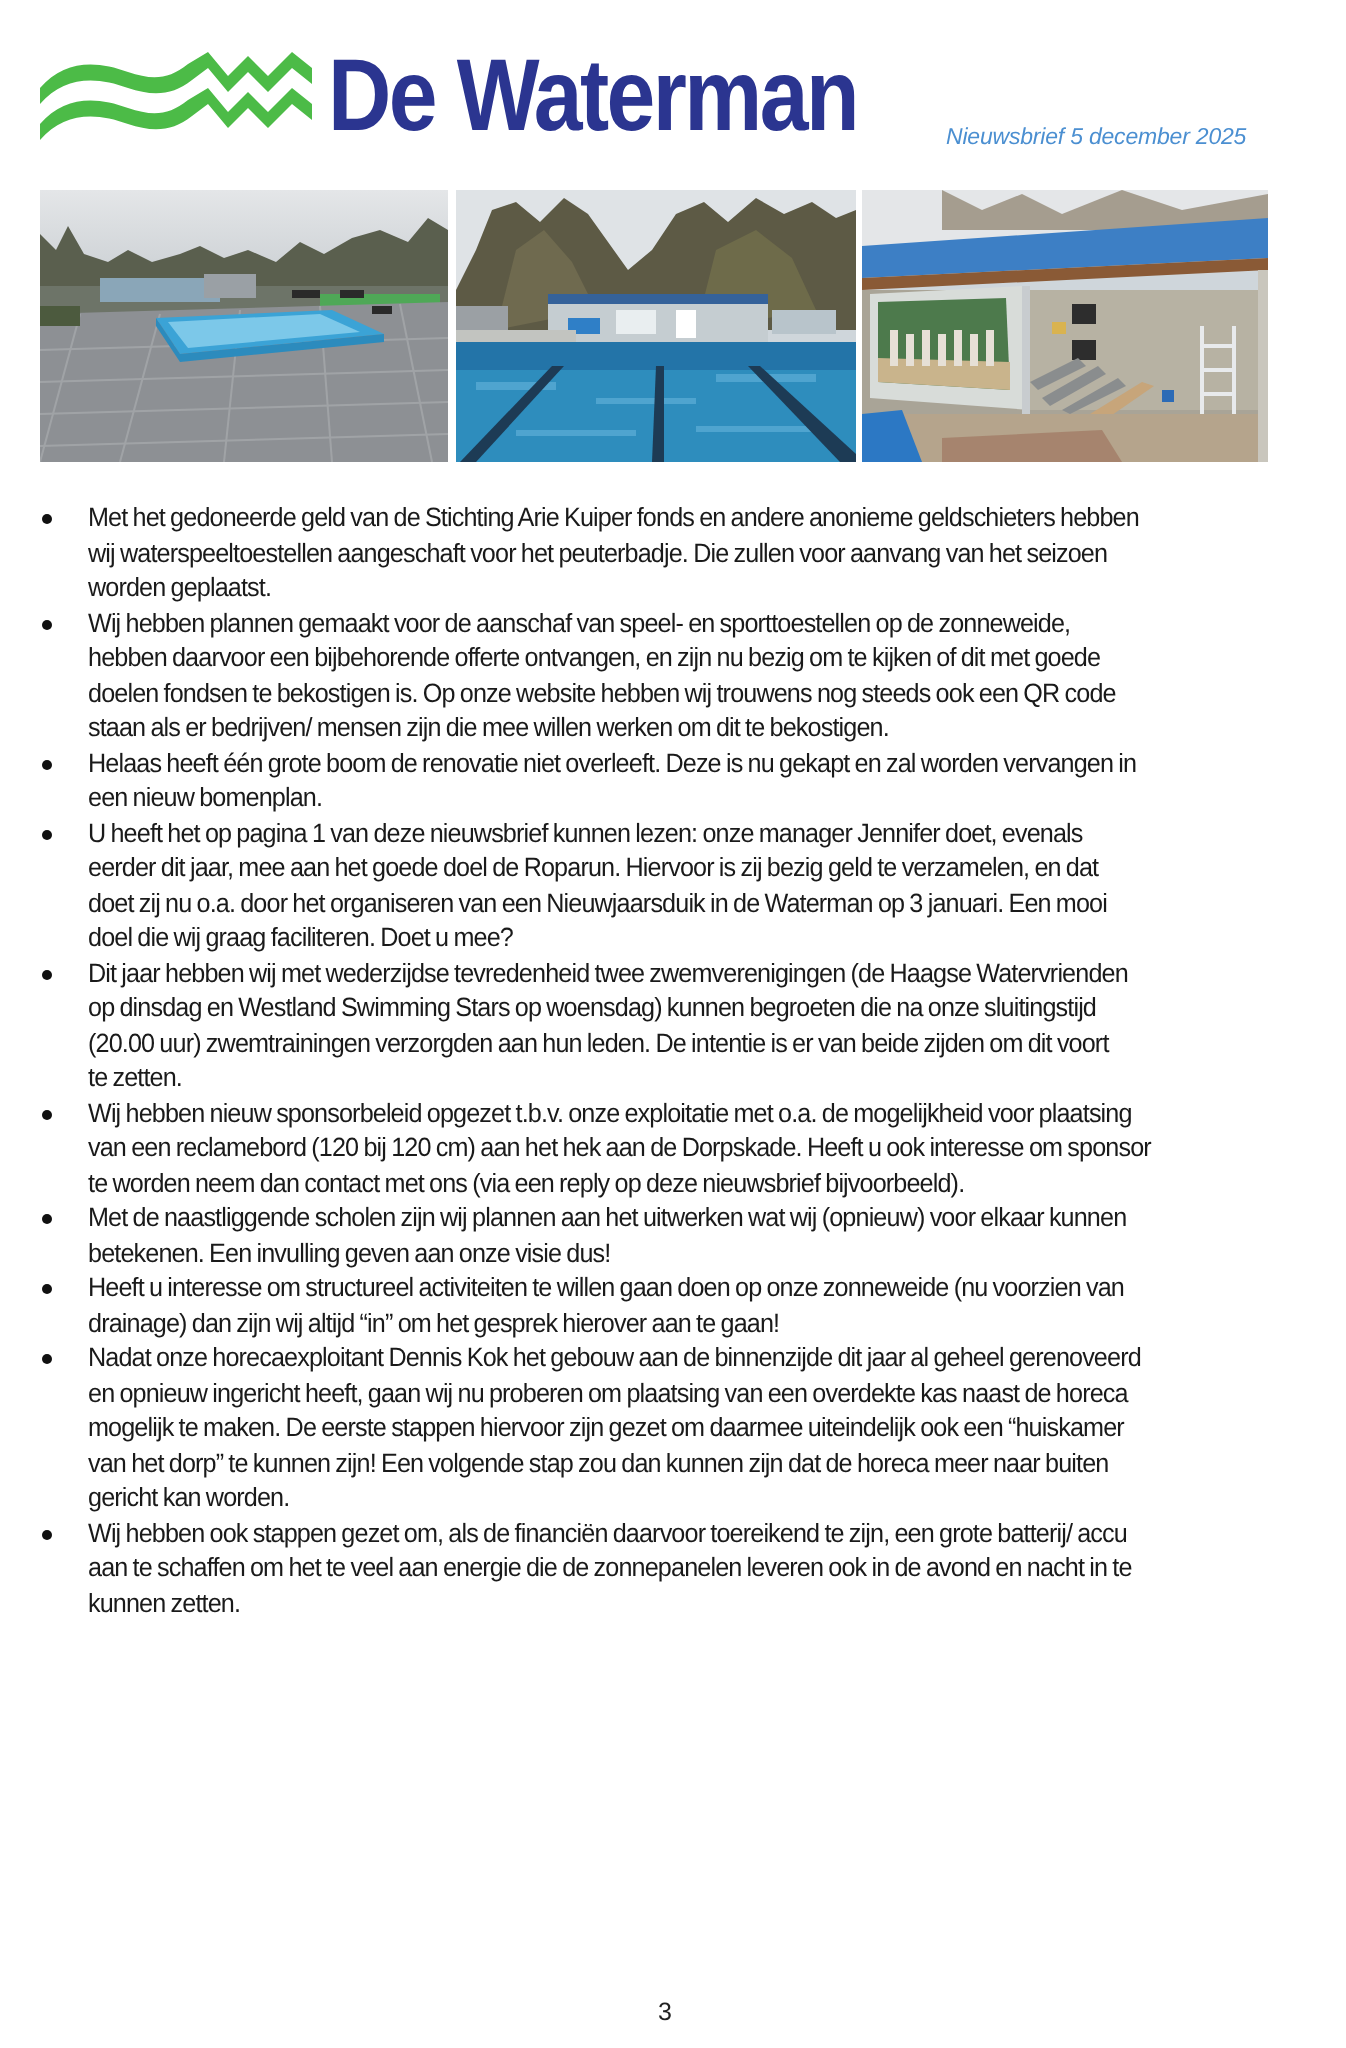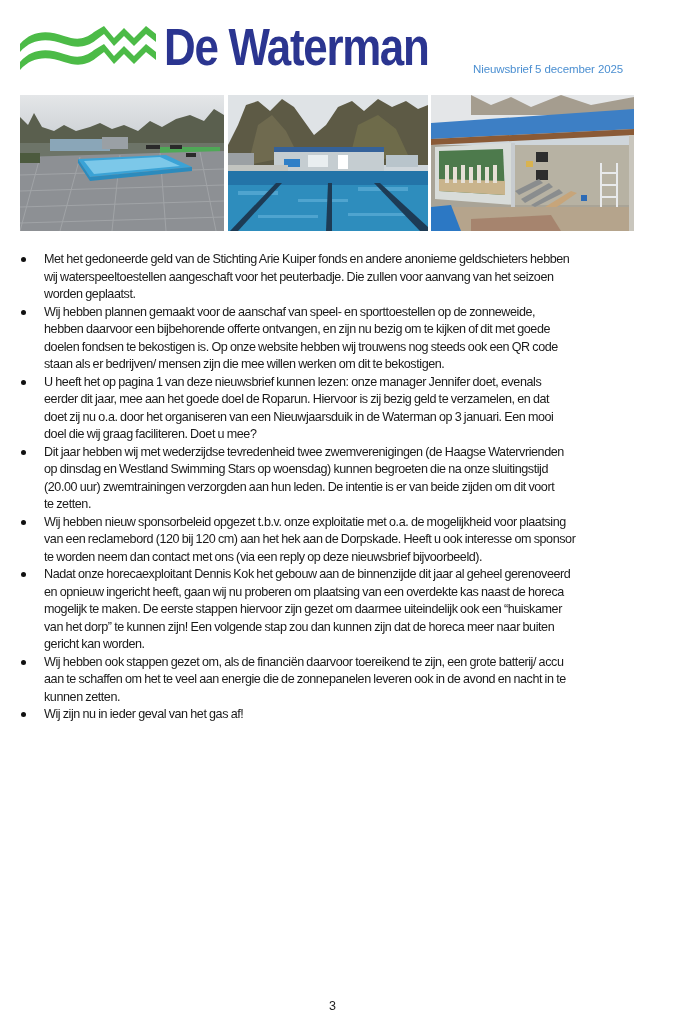--- a/index.html
+++ b/index.html
@@ -37,20 +37,21 @@
   }
   .issue-date {
     position: absolute;
     left: 473px;
     top: 63px;
     font-family: "Liberation Sans", sans-serif;
     font-size: 11.5px;
     color: #4b8fd1;
     white-space: nowrap;
     letter-spacing: -0.1px;
+    font-style: italic;
   }
   .photo {
     position: absolute;
     top: 95px;
     height: 136px;
     overflow: hidden;
     background: #cfd6db;
   }
   .photo svg { display: block; width: 100%; height: 100%; }
   .photo-1 { left: 20px; width: 204px; }
@@ -234,51 +235,62 @@
   </li>
   <li class="bullet-item">
     <span class="bullet-dot"></span>
     <span class="bullet-line" style="transform: scaleX(0.9539); transform-origin: left center;">Wij hebben plannen gemaakt voor de aanschaf van speel- en sporttoestellen op de zonneweide,</span>
     <span class="bullet-line" style="transform: scaleX(0.9539); transform-origin: left center;">hebben daarvoor een bijbehorende offerte ontvangen, en zijn nu bezig om te kijken of dit met goede</span>
     <span class="bullet-line" style="transform: scaleX(0.9539); transform-origin: left center;">doelen fondsen te bekostigen is. Op onze website hebben wij trouwens nog steeds ook een QR code</span>
     <span class="bullet-line" style="transform: scaleX(0.9539); transform-origin: left center;">staan als er bedrijven/ mensen zijn die mee willen werken om dit te bekostigen.</span>
   </li>
   <li class="bullet-item">
     <span class="bullet-dot"></span>
+    <span class="bullet-line" style="transform: scaleX(0.9539); transform-origin: left center;">Helaas heeft één grote boom de renovatie niet overleeft. Deze is nu gekapt en zal worden vervangen in</span>
+    <span class="bullet-line" style="transform: scaleX(0.9539); transform-origin: left center;">een nieuw bomenplan.</span>
+  </li>
+  <li class="bullet-item">
+    <span class="bullet-dot"></span>
     <span class="bullet-line" style="transform: scaleX(0.9539); transform-origin: left center;">U heeft het op pagina 1 van deze nieuwsbrief kunnen lezen: onze manager Jennifer doet, evenals</span>
     <span class="bullet-line" style="transform: scaleX(0.9539); transform-origin: left center;">eerder dit jaar, mee aan het goede doel de Roparun. Hiervoor is zij bezig geld te verzamelen, en dat</span>
     <span class="bullet-line" style="transform: scaleX(0.9539); transform-origin: left center;">doet zij nu o.a. door het organiseren van een Nieuwjaarsduik in de Waterman op 3 januari. Een mooi</span>
     <span class="bullet-line" style="transform: scaleX(0.9539); transform-origin: left center;">doel die wij graag faciliteren. Doet u mee?</span>
   </li>
   <li class="bullet-item">
     <span class="bullet-dot"></span>
     <span class="bullet-line" style="transform: scaleX(0.9539); transform-origin: left center;">Dit jaar hebben wij met wederzijdse tevredenheid twee zwemverenigingen (de Haagse Watervrienden</span>
     <span class="bullet-line" style="transform: scaleX(0.9539); transform-origin: left center;">op dinsdag en Westland Swimming Stars op woensdag) kunnen begroeten die na onze sluitingstijd</span>
     <span class="bullet-line" style="transform: scaleX(0.9539); transform-origin: left center;">(20.00 uur) zwemtrainingen verzorgden aan hun leden. De intentie is er van beide zijden om dit voort</span>
     <span class="bullet-line" style="transform: scaleX(0.9539); transform-origin: left center;">te zetten.</span>
   </li>
   <li class="bullet-item">
     <span class="bullet-dot"></span>
     <span class="bullet-line" style="transform: scaleX(0.9539); transform-origin: left center;">Wij hebben nieuw sponsorbeleid opgezet t.b.v. onze exploitatie met o.a. de mogelijkheid voor plaatsing</span>
     <span class="bullet-line" style="transform: scaleX(0.9539); transform-origin: left center;">van een reclamebord (120 bij 120 cm) aan het hek aan de Dorpskade. Heeft u ook interesse om sponsor</span>
     <span class="bullet-line" style="transform: scaleX(0.9539); transform-origin: left center;">te worden neem dan contact met ons (via een reply op deze nieuwsbrief bijvoorbeeld).</span>
+  </li>
+  <li class="bullet-item">
+    <span class="bullet-dot"></span>
+    <span class="bullet-line" style="transform: scaleX(0.9539); transform-origin: left center;">Met de naastliggende scholen zijn wij plannen aan het uitwerken wat wij (opnieuw) voor elkaar kunnen</span>
+    <span class="bullet-line" style="transform: scaleX(0.9539); transform-origin: left center;">betekenen. Een invulling geven aan onze visie dus!</span>
+  </li>
+  <li class="bullet-item">
+    <span class="bullet-dot"></span>
+    <span class="bullet-line" style="transform: scaleX(0.9539); transform-origin: left center;">Heeft u interesse om structureel activiteiten te willen gaan doen op onze zonneweide (nu voorzien van</span>
+    <span class="bullet-line" style="transform: scaleX(0.9539); transform-origin: left center;">drainage) dan zijn wij altijd “in” om het gesprek hierover aan te gaan!</span>
   </li>
   <li class="bullet-item">
     <span class="bullet-dot"></span>
     <span class="bullet-line" style="transform: scaleX(0.9539); transform-origin: left center;">Nadat onze horecaexploitant Dennis Kok het gebouw aan de binnenzijde dit jaar al geheel  gerenoveerd</span>
     <span class="bullet-line" style="transform: scaleX(0.9539); transform-origin: left center;">en opnieuw ingericht heeft, gaan wij nu proberen om plaatsing van een overdekte kas naast de horeca</span>
     <span class="bullet-line" style="transform: scaleX(0.9539); transform-origin: left center;">mogelijk te maken. De eerste stappen hiervoor zijn gezet om daarmee uiteindelijk ook een “huiskamer</span>
     <span class="bullet-line" style="transform: scaleX(0.9539); transform-origin: left center;">van het dorp” te kunnen zijn! Een volgende stap zou dan kunnen zijn dat de horeca meer naar buiten</span>
     <span class="bullet-line" style="transform: scaleX(0.9539); transform-origin: left center;">gericht kan worden.</span>
   </li>
   <li class="bullet-item">
     <span class="bullet-dot"></span>
     <span class="bullet-line" style="transform: scaleX(0.9539); transform-origin: left center;">Wij hebben ook stappen gezet om, als de financiën daarvoor toereikend te zijn, een grote batterij/ accu</span>
     <span class="bullet-line" style="transform: scaleX(0.9539); transform-origin: left center;">aan te schaffen om het te veel aan energie die de zonnepanelen leveren ook in de avond en nacht in te</span>
     <span class="bullet-line" style="transform: scaleX(0.9539); transform-origin: left center;">kunnen zetten.</span>
   </li>
-  <li class="bullet-item">
-    <span class="bullet-dot"></span>
-    <span class="bullet-line" style="transform: scaleX(0.9539); transform-origin: left center;">Wij  zijn nu in ieder geval van het gas af!</span>
-  </li>
 </ul>
 
 <div class="page-number">3</div>
 
 </body></html>

